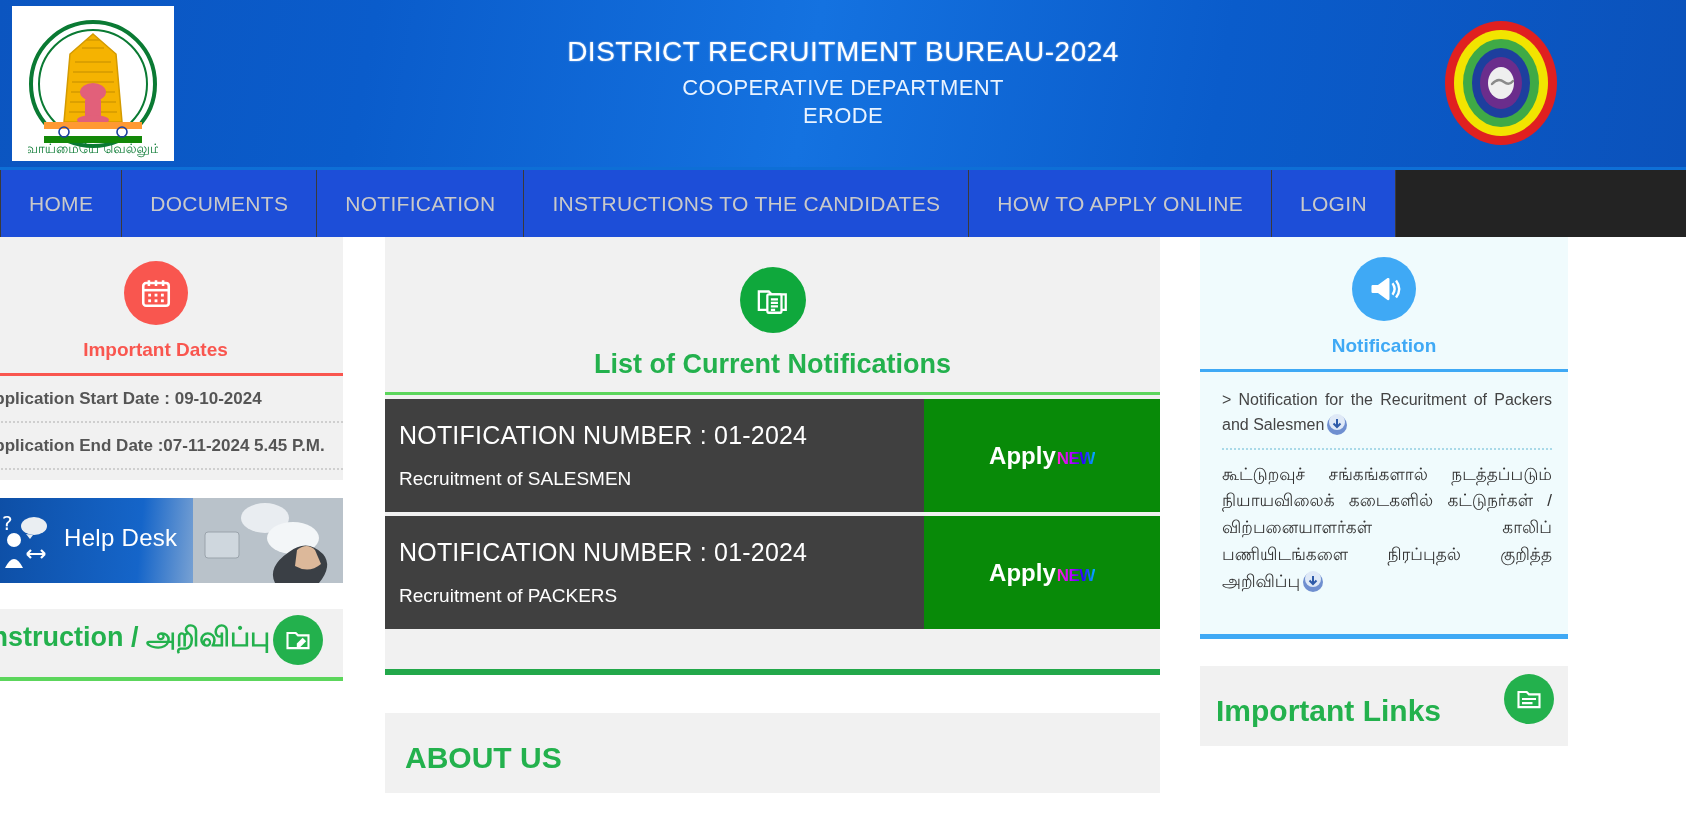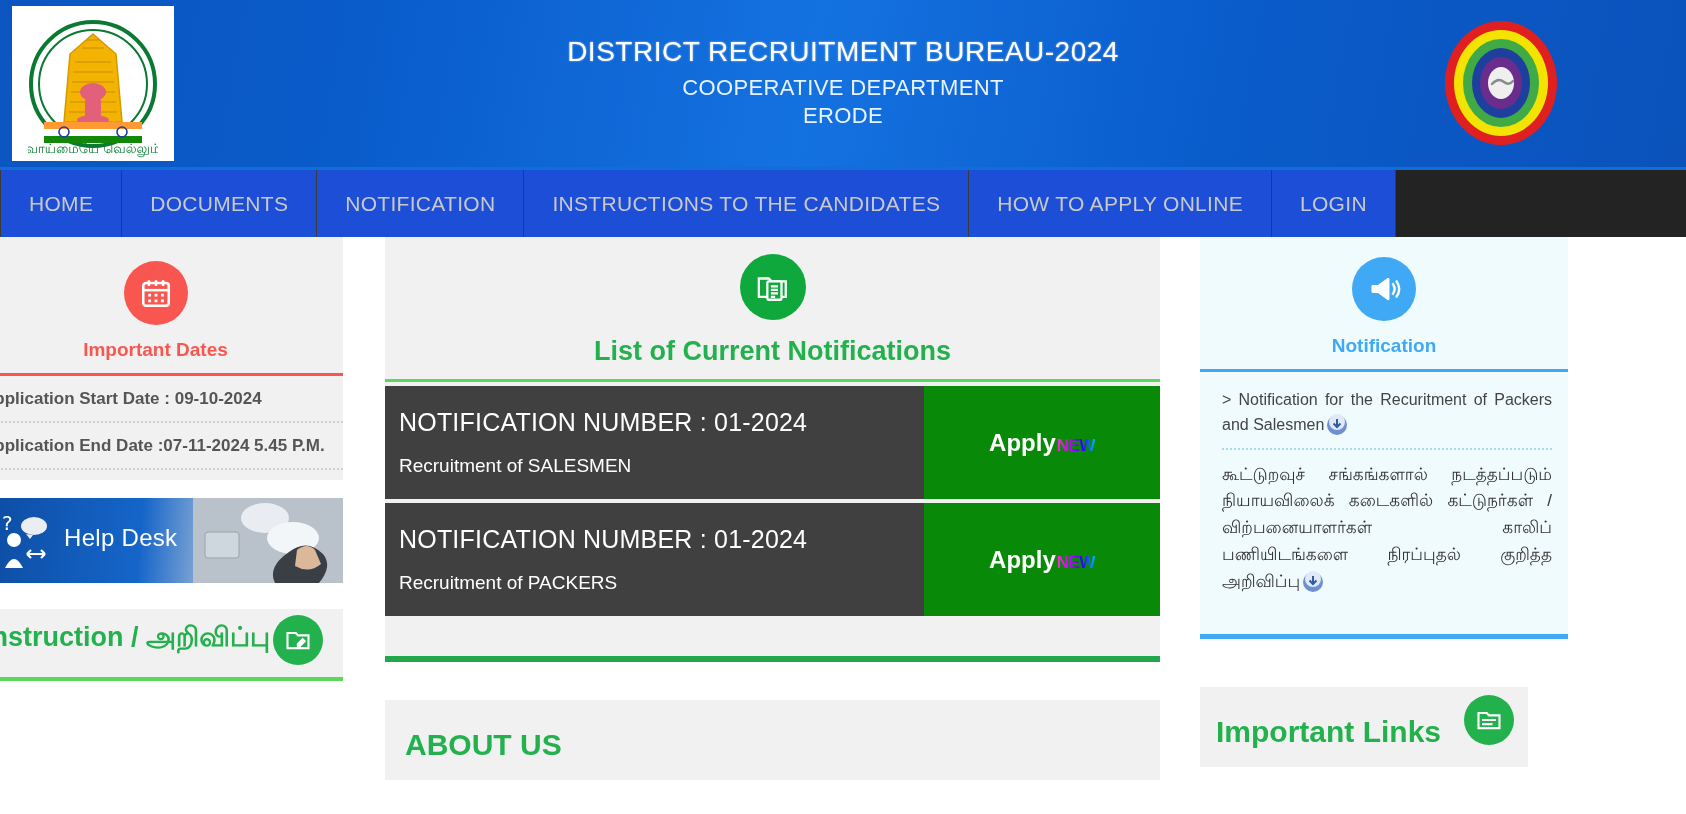--- a/index.html
+++ b/index.html
@@ -172,21 +172,21 @@
   }
   .instr-icon svg{ width:28px; height:28px; }
   .instr-rule{ position:absolute; left:0; right:0; bottom:0; height:4px; background:#5cd65c; }
 
   
   .col-center{
     position:absolute;
     left:385px; top:0;
     width:775px;
   }
-  .notif-card{ background:#f1f1f1; padding:11px 0 0 0; }
+  .notif-card{ background:#f1f1f1; padding:24px 0 0 0; }
   .notif-card .circle-icon{ width:66px; height:66px; }
   .notif-card .card-title{ font-size:27px; margin-top:16px; }
   .notif-list{ background:#f1f1f1; padding-top:4px; }
   .notif-row{
     display:flex;
     min-height:113px;
     margin-bottom:4px;
     cursor:pointer;
   }
   .notif-main{
@@ -255,22 +255,22 @@
   .notice-sep{ height:0; border-top:2px dotted #a9d9e8; margin:10px 0 12px 0; }
   .notice-ta{
     font-size:17px;
     color:#333;
     text-align:justify;
     line-height:1.58;
   }
   .notice-bottom-rule{ height:5px; background:#3fa9f5; }
 
   .links-card{
-    margin-top:48px;
-    width:328px;
+    margin-top:27px;
+    width:368px;
     background:#f1f1f1;
     height:80px;
     padding:28px 0 0 16px;
     position:relative;
   }
   .links-title{ font-size:30px; font-weight:bold; color:#23b14d; }
   .links-icon{
     position:absolute; right:14px; top:8px;
     width:50px; height:50px; border-radius:50%;
     background:#23b14d;

